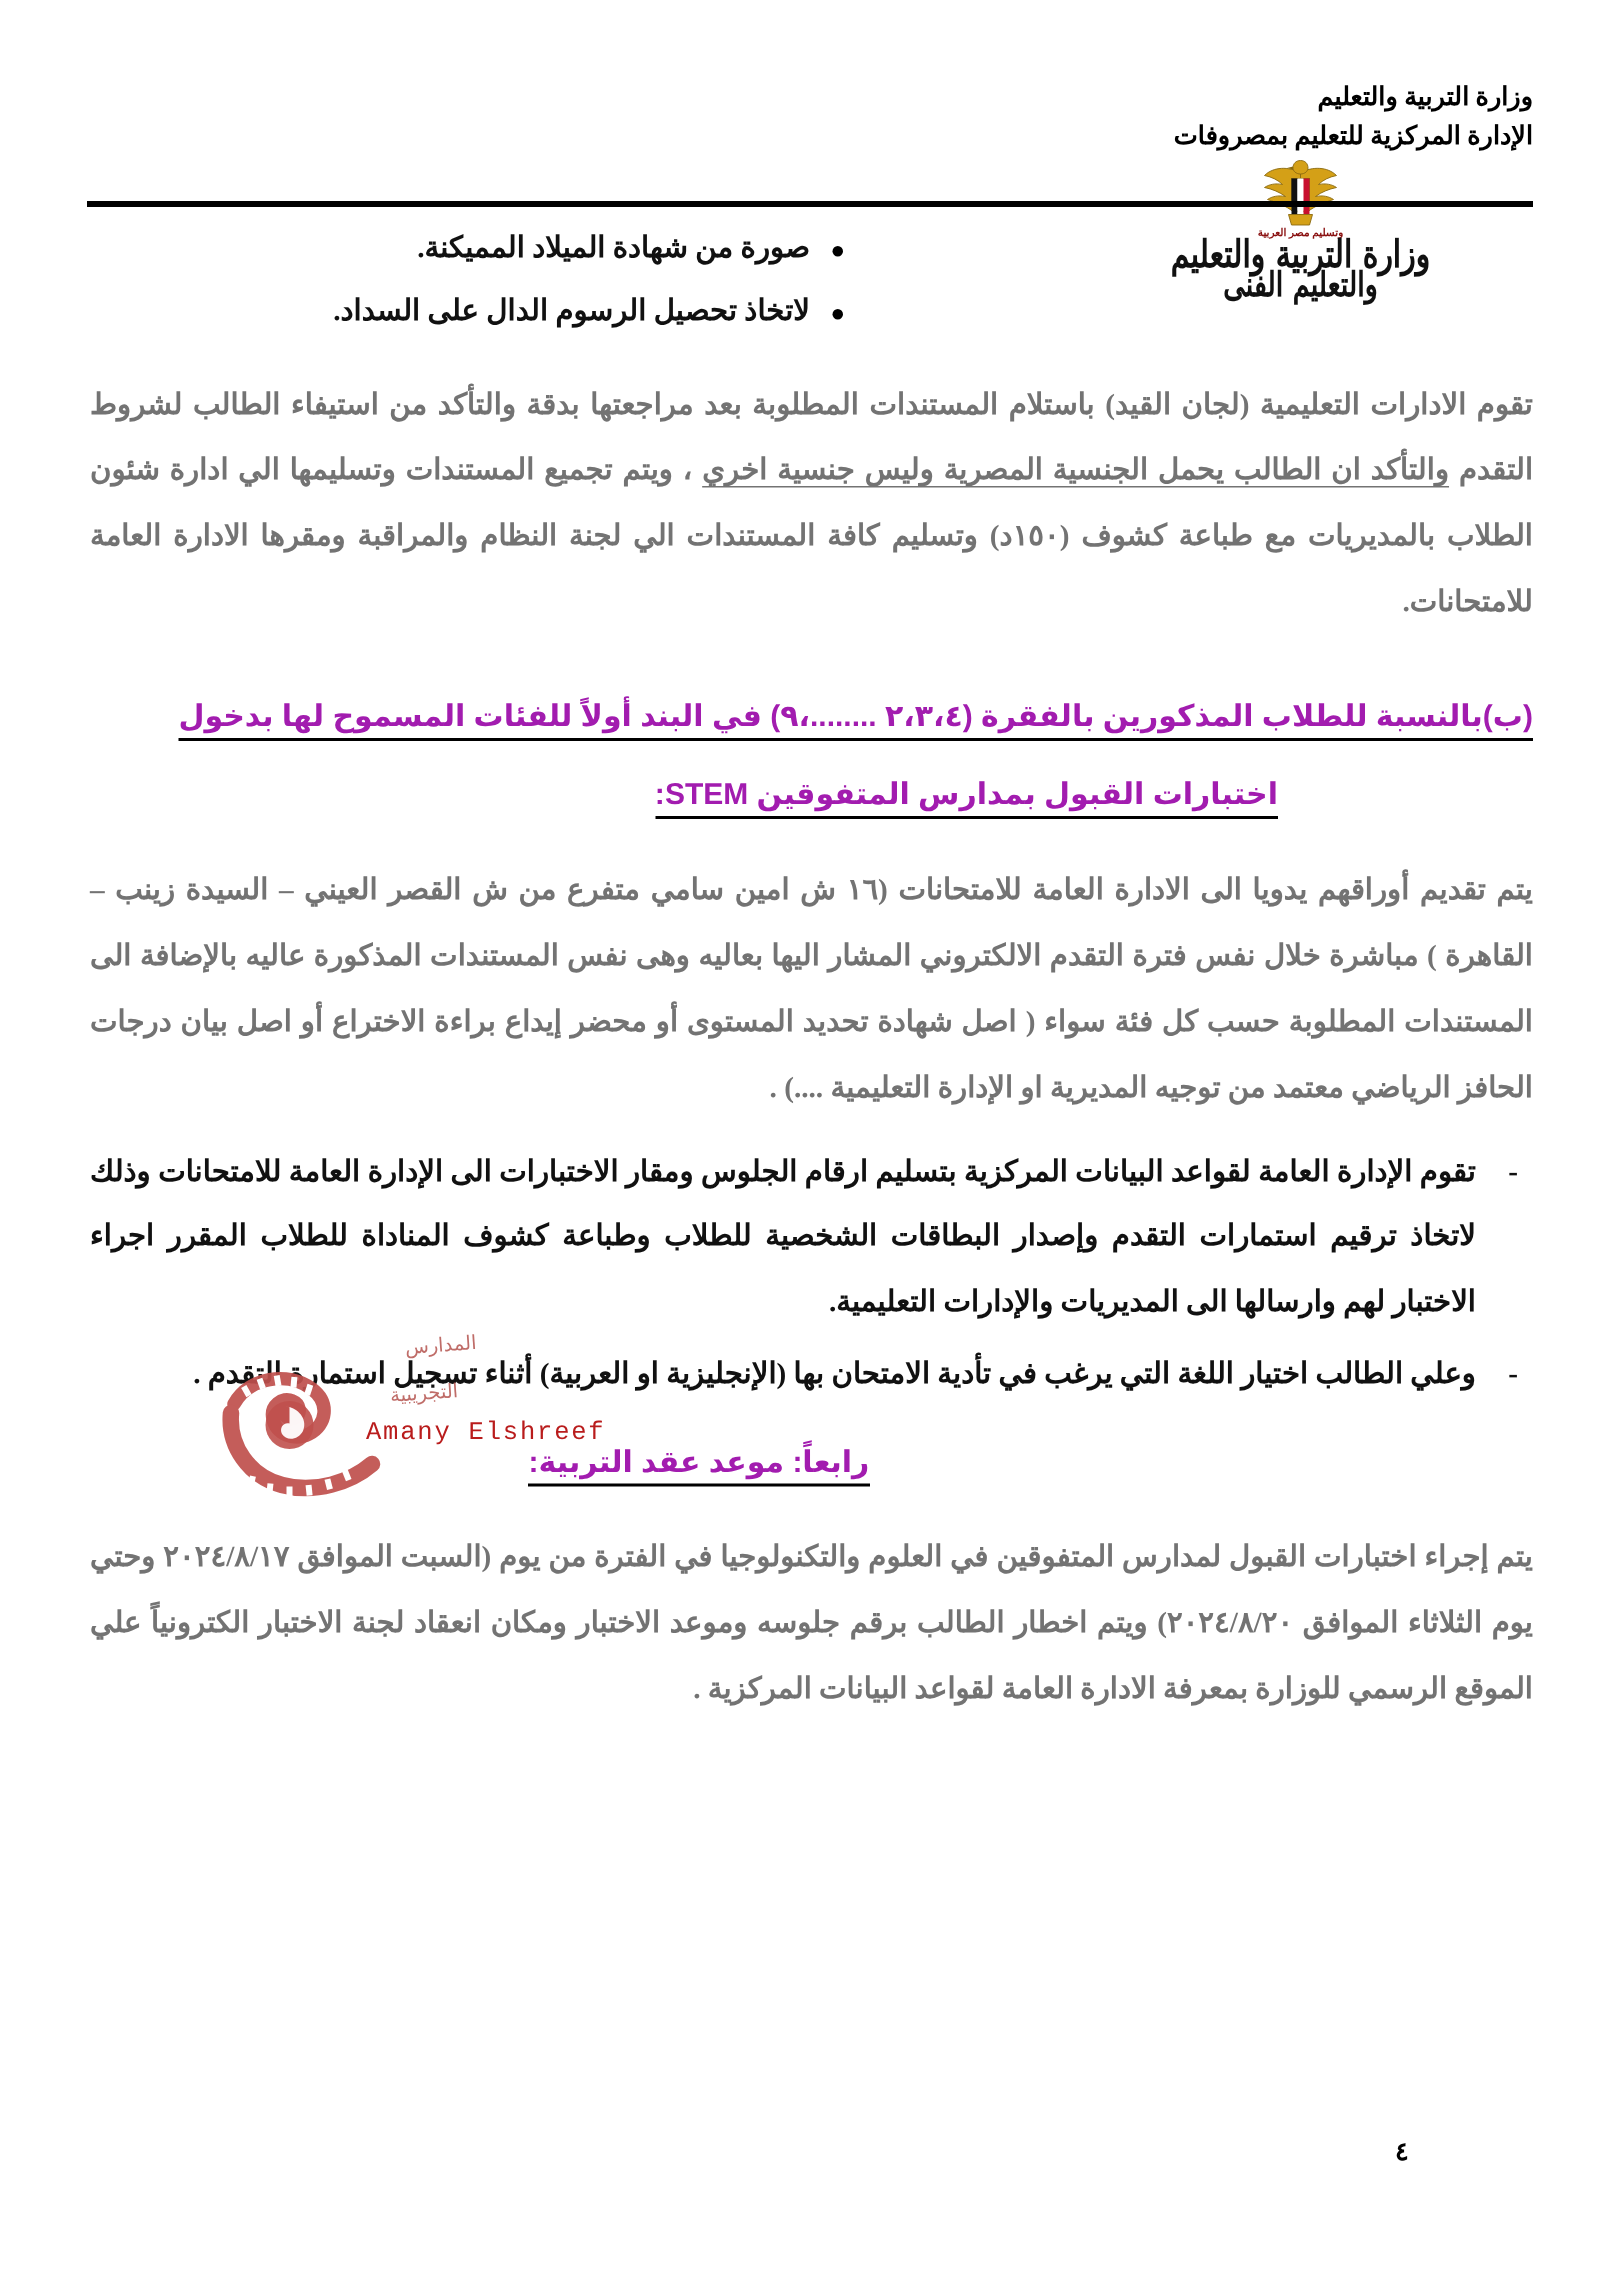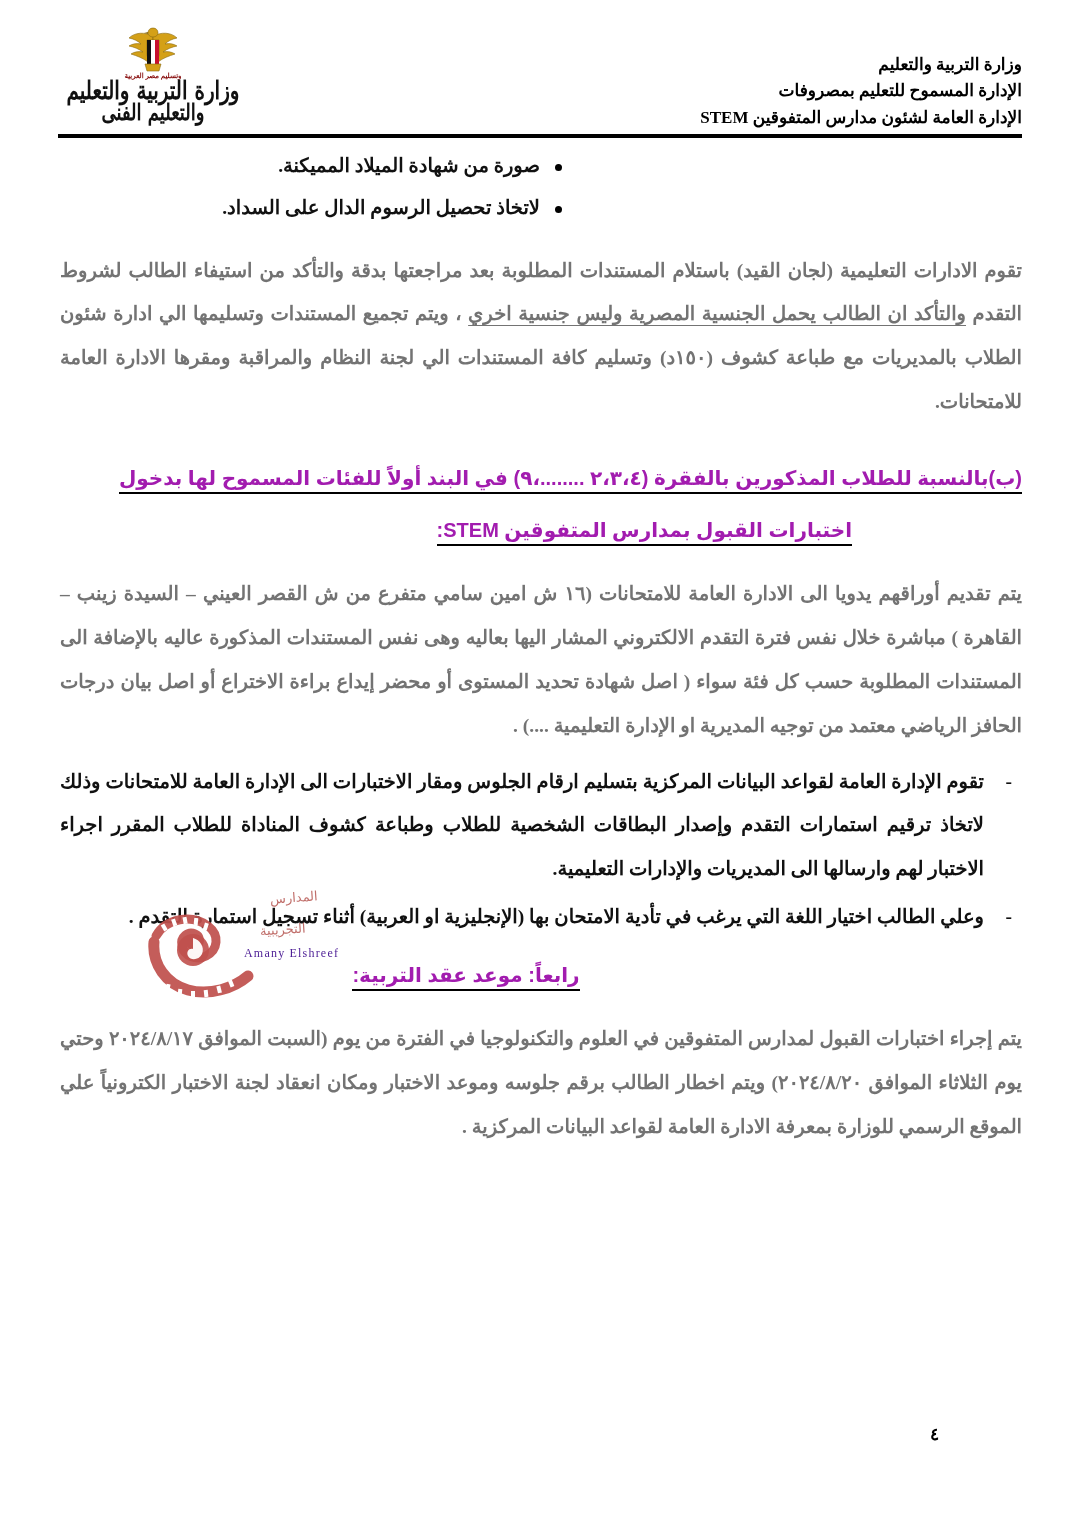--- a/index.html
+++ b/index.html
@@ -24,21 +24,21 @@
   
   .header {
     position: absolute;
     top: 26px;
     right: 58px;
     left: 58px;
     height: 108px;
   }
   .header-inner {
     display: flex;
-    flex-direction: row;
+    flex-direction: column;
     align-items: flex-start;
     justify-content: space-between;
     height: 100%;
   }
   .header-text {
     text-align: right;
     direction: rtl;
     padding-top: 26px;
     font-family: "Liberation Serif", "DejaVu Serif", serif;
     font-weight: bold;
@@ -235,24 +235,24 @@
     font-size: 13px;
     color: #b5544f;
     opacity: 0.85;
     transform: rotate(-4deg);
     white-space: nowrap;
   }
   .wm-name {
     position: absolute;
     left: 96px;
     top: 58px;
-    font-family: Liberation Serif, serif;
-    font-size: 12px;
+    font-family: Liberation Mono, monospace;
+    font-size: 17px;
     letter-spacing: 1.2px;
-    color: #4c1d95;
+    color: #b91c1c;
     white-space: nowrap;
     direction: ltr;
   }
   .wm-mark {
     position: absolute;
     left: 0;
     top: 18px;
   }
 
   
@@ -270,22 +270,21 @@
 </head>
 <body>
 
 <div class="page">
 
   <div class="header">
     <div class="header-inner">
 
       <div class="header-text">
         <div>وزارة التربية والتعليم</div>
-        <div>الإدارة المسموح للتعليم بمصروفات</div>
-        <div>الإدارة العامة لشئون مدارس المتفوقين STEM</div>
+        <div>الإدارة المركزية للتعليم بمصروفات</div>
       </div>
 
       <div class="header-logo">
         <svg class="logo-emblem" width="56" height="48" viewBox="0 0 56 48">
 
           <path d="M28 10 C20 6, 10 6, 4 12 C9 13, 13 15, 16 18 C11 17, 7 18, 4 20 C9 21, 14 23, 18 26 C13 25, 9 26, 6 28 C12 30, 18 32, 23 36 L28 34 Z" fill="#d4a017" stroke="#8a6a10" stroke-width="0.6"></path>
           <path d="M28 10 C36 6, 46 6, 52 12 C47 13, 43 15, 40 18 C45 17, 49 18, 52 20 C47 21, 42 23, 38 26 C43 25, 47 26, 50 28 C44 30, 38 32, 33 36 L28 34 Z" fill="#d4a017" stroke="#8a6a10" stroke-width="0.6"></path>
 
           <path d="M28 2 C25 2, 23 4, 23 7 C23 9, 25 11, 28 11 C31 11, 33 9, 33 7 C33 4, 31 2, 28 2 Z" fill="#d4a017" stroke="#8a6a10" stroke-width="0.6"></path>
           <path d="M23 6 L19 7 L23 8 Z" fill="#8a6a10"></path>

